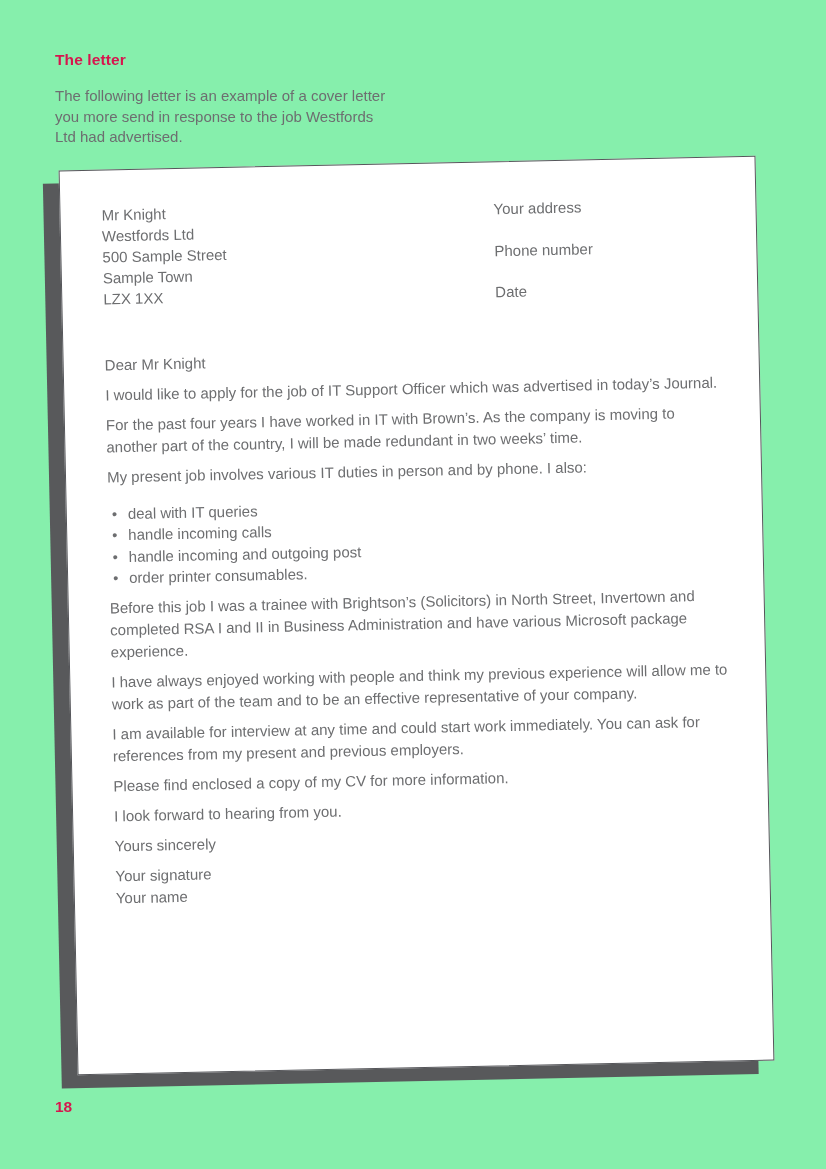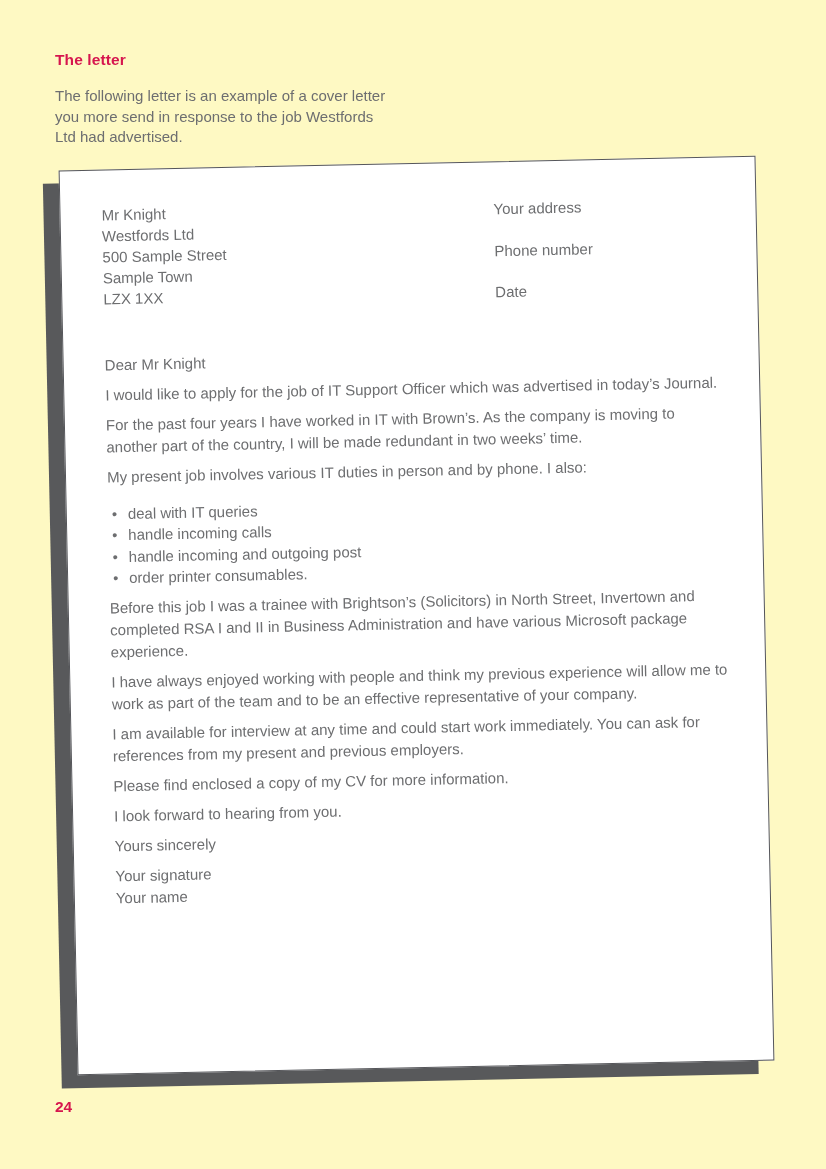--- a/index.html
+++ b/index.html
@@ -11,21 +11,21 @@
   *{margin:0;padding:0;box-sizing:border-box;}
   html,body{background:#ffffff;}
   body{
     font-family:"Liberation Sans","DejaVu Sans",sans-serif;
     color:var(--body-text);
   }
   .canvas{
     position:relative;
     width:826px;
     height:1169px;
-    background:#fef9c3;
+    background:#86efac;
     overflow:hidden;
   }
   .section-heading{
     position:absolute;
     left:55px;
     top:51px;
     font-size:15.5px;
     font-weight:bold;
     color:var(--accent);
     letter-spacing:.1px;
@@ -182,15 +182,15 @@
 
         <div class="signature">
             <p>Your signature</p>
             <p>Your name</p>
           </div>
 
       </div>
     </div>
   </div>
 
-  <div class="page-number">24</div>
+  <div class="page-number">18</div>
 
 </div>
 
 </body></html>

